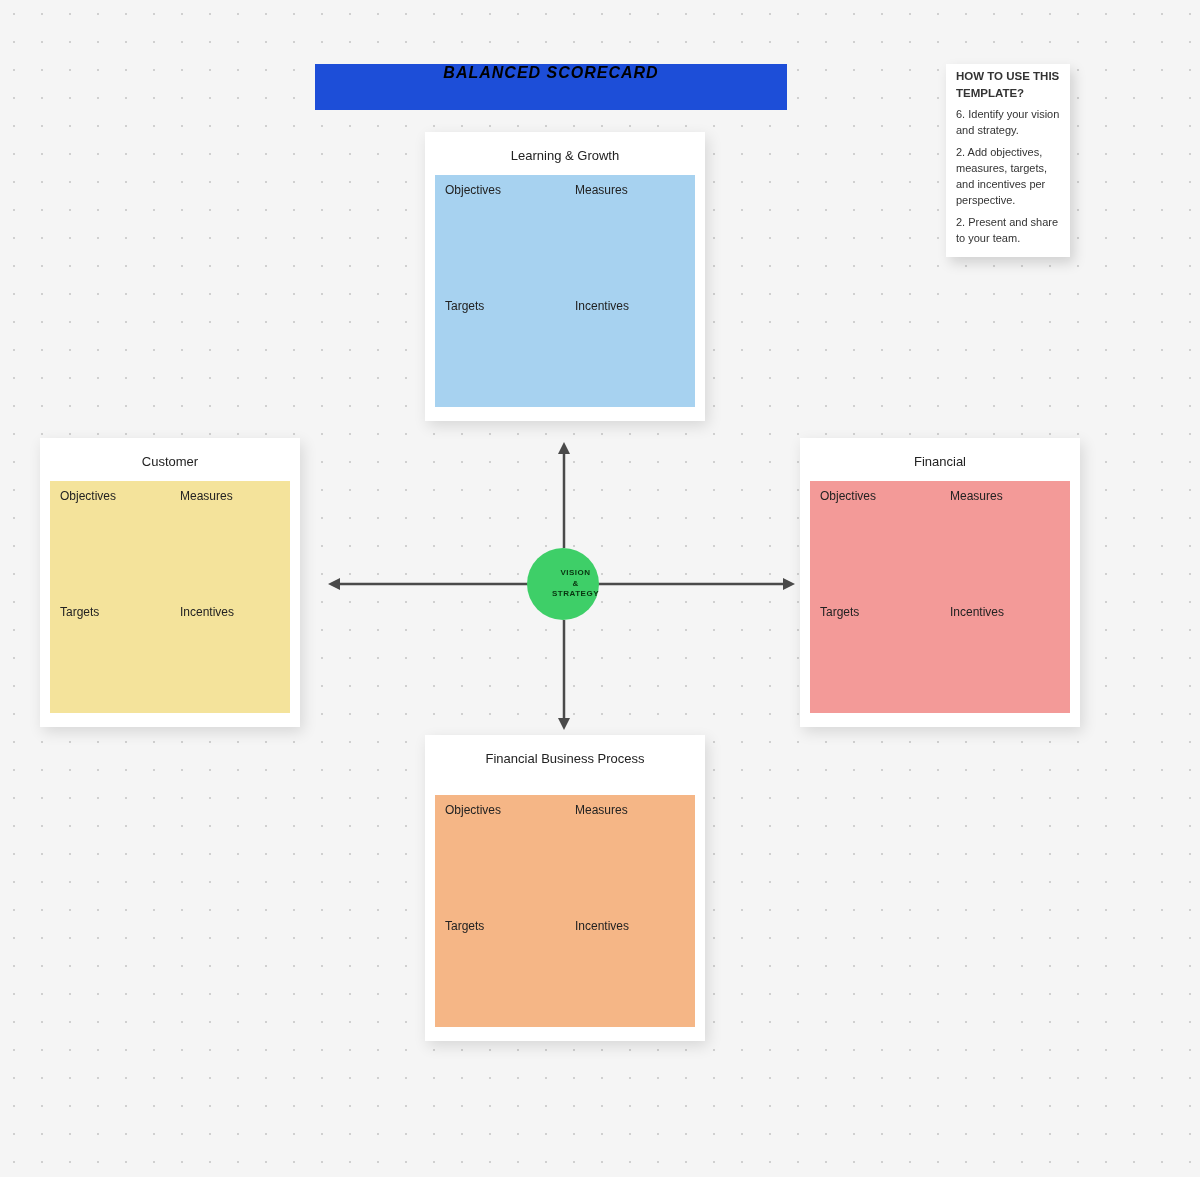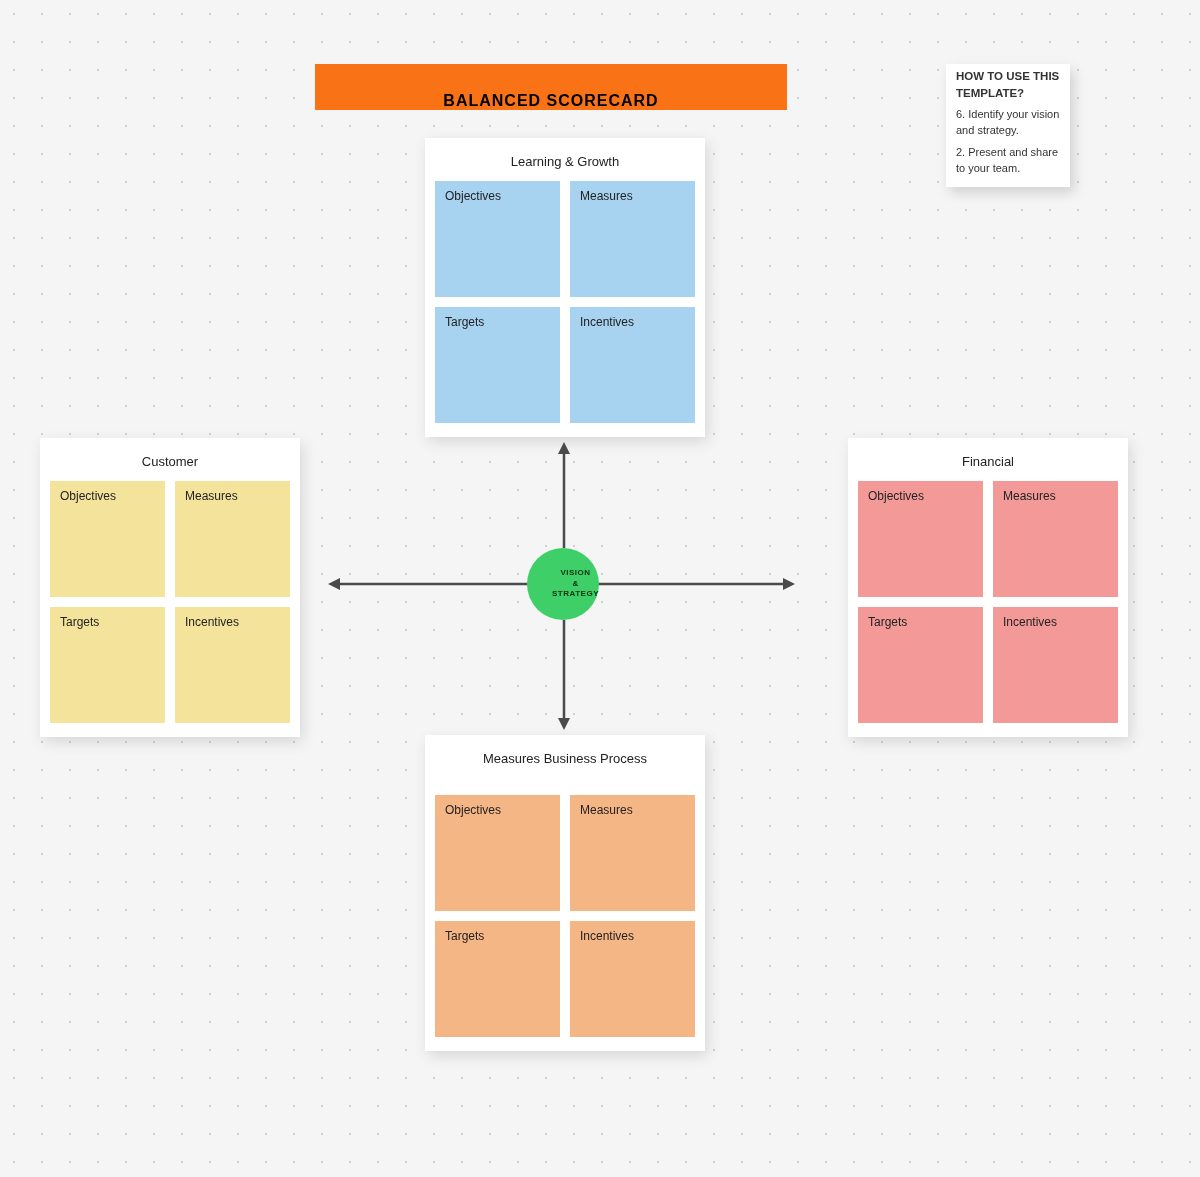--- a/index.html
+++ b/index.html
@@ -13,28 +13,29 @@
       position: relative;
       overflow: hidden;
     }
 
     .title-bar {
       position: absolute;
       top: 64px;
       left: 315px;
       width: 472px;
       height: 46px;
-      background: #f97316;
+      background: #1d4ed8;
       display: flex;
-      align-items: flex-end;
+      align-items: flex-start;
       justify-content: center;
       font-weight: 700;
       font-size: 16px;
       letter-spacing: 1px;
       color: #000;
+      font-style: italic;
     }
 
     .help-card {
       position: absolute;
       top: 64px;
       right: 130px;
       width: 124px;
       background: #fff;
       padding: 4px 10px;
       box-shadow: 4px 6px 12px rgba(0,0,0,0.15);
@@ -81,37 +82,36 @@
       font-size: 13px;
       font-weight: 500;
       color: #222;
       margin: 6px 0 10px 0;
       line-height: 1.3;
     }
     .panel-grid {
       display: grid;
       grid-template-columns: 1fr 1fr;
       grid-template-rows: 1fr 1fr;
-      gap: 10px;
     }
     .panel-cell {
       height: 116px;
       padding: 8px 10px;
       font-size: 12px;
       color: #222;
     }
 
     
-    .panel-top { top: 138px; left: 425px; width: 280px; }
+    .panel-top { top: 132px; left: 425px; width: 280px; }
     .panel-top .panel-cell { background: #a7d2f0; }
 
     .panel-left { top: 438px; left: 40px; width: 260px; }
     .panel-left .panel-cell { background: #f4e39b; }
 
-    .panel-right { top: 438px; left: 848px; width: 280px; }
+    .panel-right { top: 438px; left: 800px; width: 280px; }
     .panel-right .panel-cell { background: #f39a98; }
 
     .panel-bottom { top: 735px; left: 425px; width: 280px; }
     .panel-bottom .panel-cell { background: #f5b686; }
     .panel-bottom .panel-title { height: 34px; }
 
     .arrow {
       position: absolute;
       z-index: 3;
       pointer-events: none;
@@ -120,20 +120,21 @@
 </head>
 <body>
 
 <div class="title-bar">
   <span>BALANCED SCORECARD</span>
 </div>
 
 <div class="help-card">
   <div class="help-title">HOW TO USE THIS TEMPLATE?</div>
   <div class="help-step">6. Identify your vision and strategy.</div>
+  <div class="help-step">2. Add objectives, measures, targets, and incentives per perspective.</div>
   <div class="help-step">2. Present and share to your team.</div>
 </div>
 
 <svg class="arrow" style="top:442px; left:558px;" width="12" height="106">
   <line x1="6" y1="106" x2="6" y2="8" stroke="#4a4a4a" stroke-width="2.5"></line>
   <polygon points="6,0 0,12 12,12" fill="#4a4a4a"></polygon>
 </svg>
 <svg class="arrow" style="top:620px; left:558px;" width="12" height="110">
   <line x1="6" y1="0" x2="6" y2="102" stroke="#4a4a4a" stroke-width="2.5"></line>
   <polygon points="6,110 0,98 12,98" fill="#4a4a4a"></polygon>
@@ -177,20 +178,20 @@
   <div class="panel-title">Financial</div>
   <div class="panel-grid">
     <div class="panel-cell">Objectives</div>
     <div class="panel-cell">Measures</div>
     <div class="panel-cell">Targets</div>
     <div class="panel-cell">Incentives</div>
   </div>
 </div>
 
 <div class="panel panel-bottom">
-  <div class="panel-title">Measures Business Process</div>
+  <div class="panel-title">Financial Business Process</div>
   <div class="panel-grid">
     <div class="panel-cell">Objectives</div>
     <div class="panel-cell">Measures</div>
     <div class="panel-cell">Targets</div>
     <div class="panel-cell">Incentives</div>
   </div>
 </div>
 
 </body></html>

